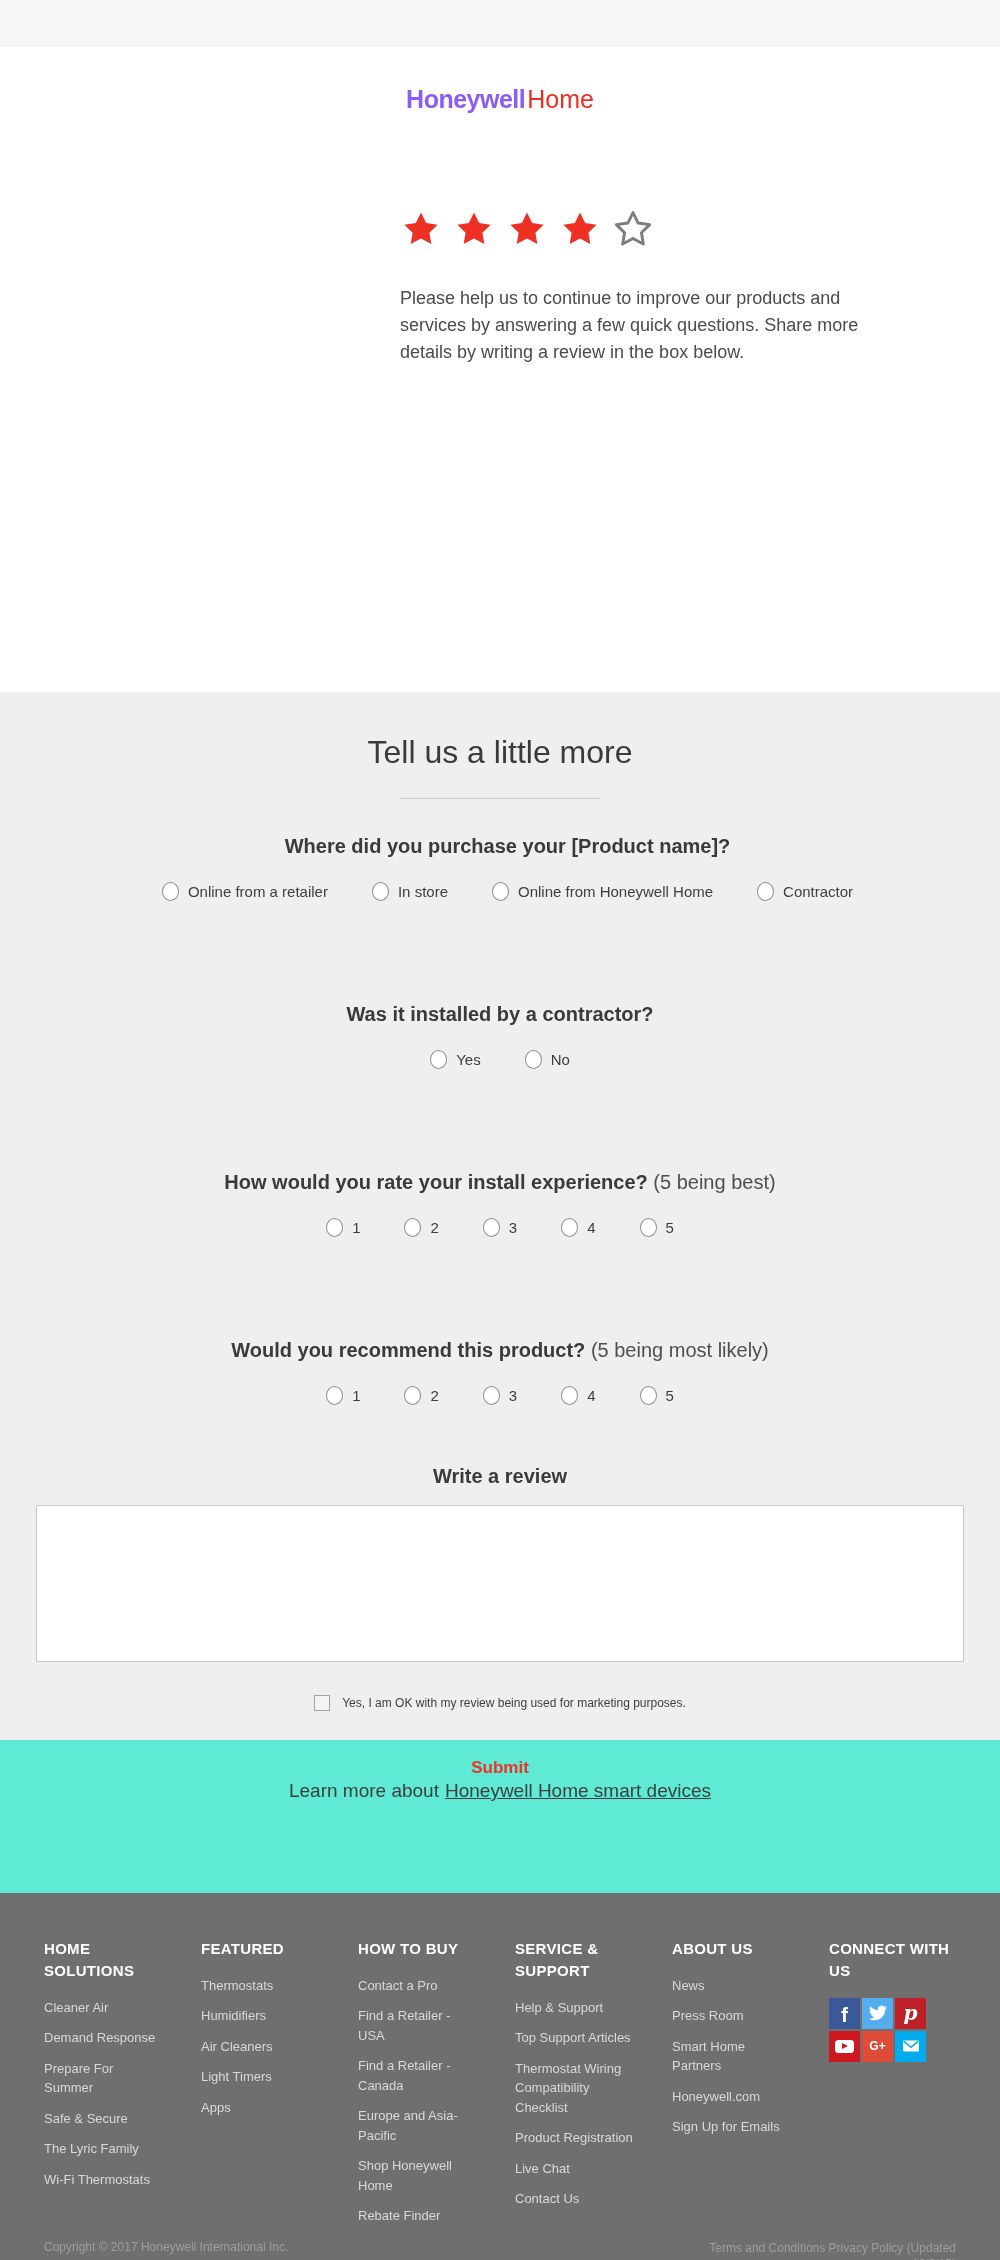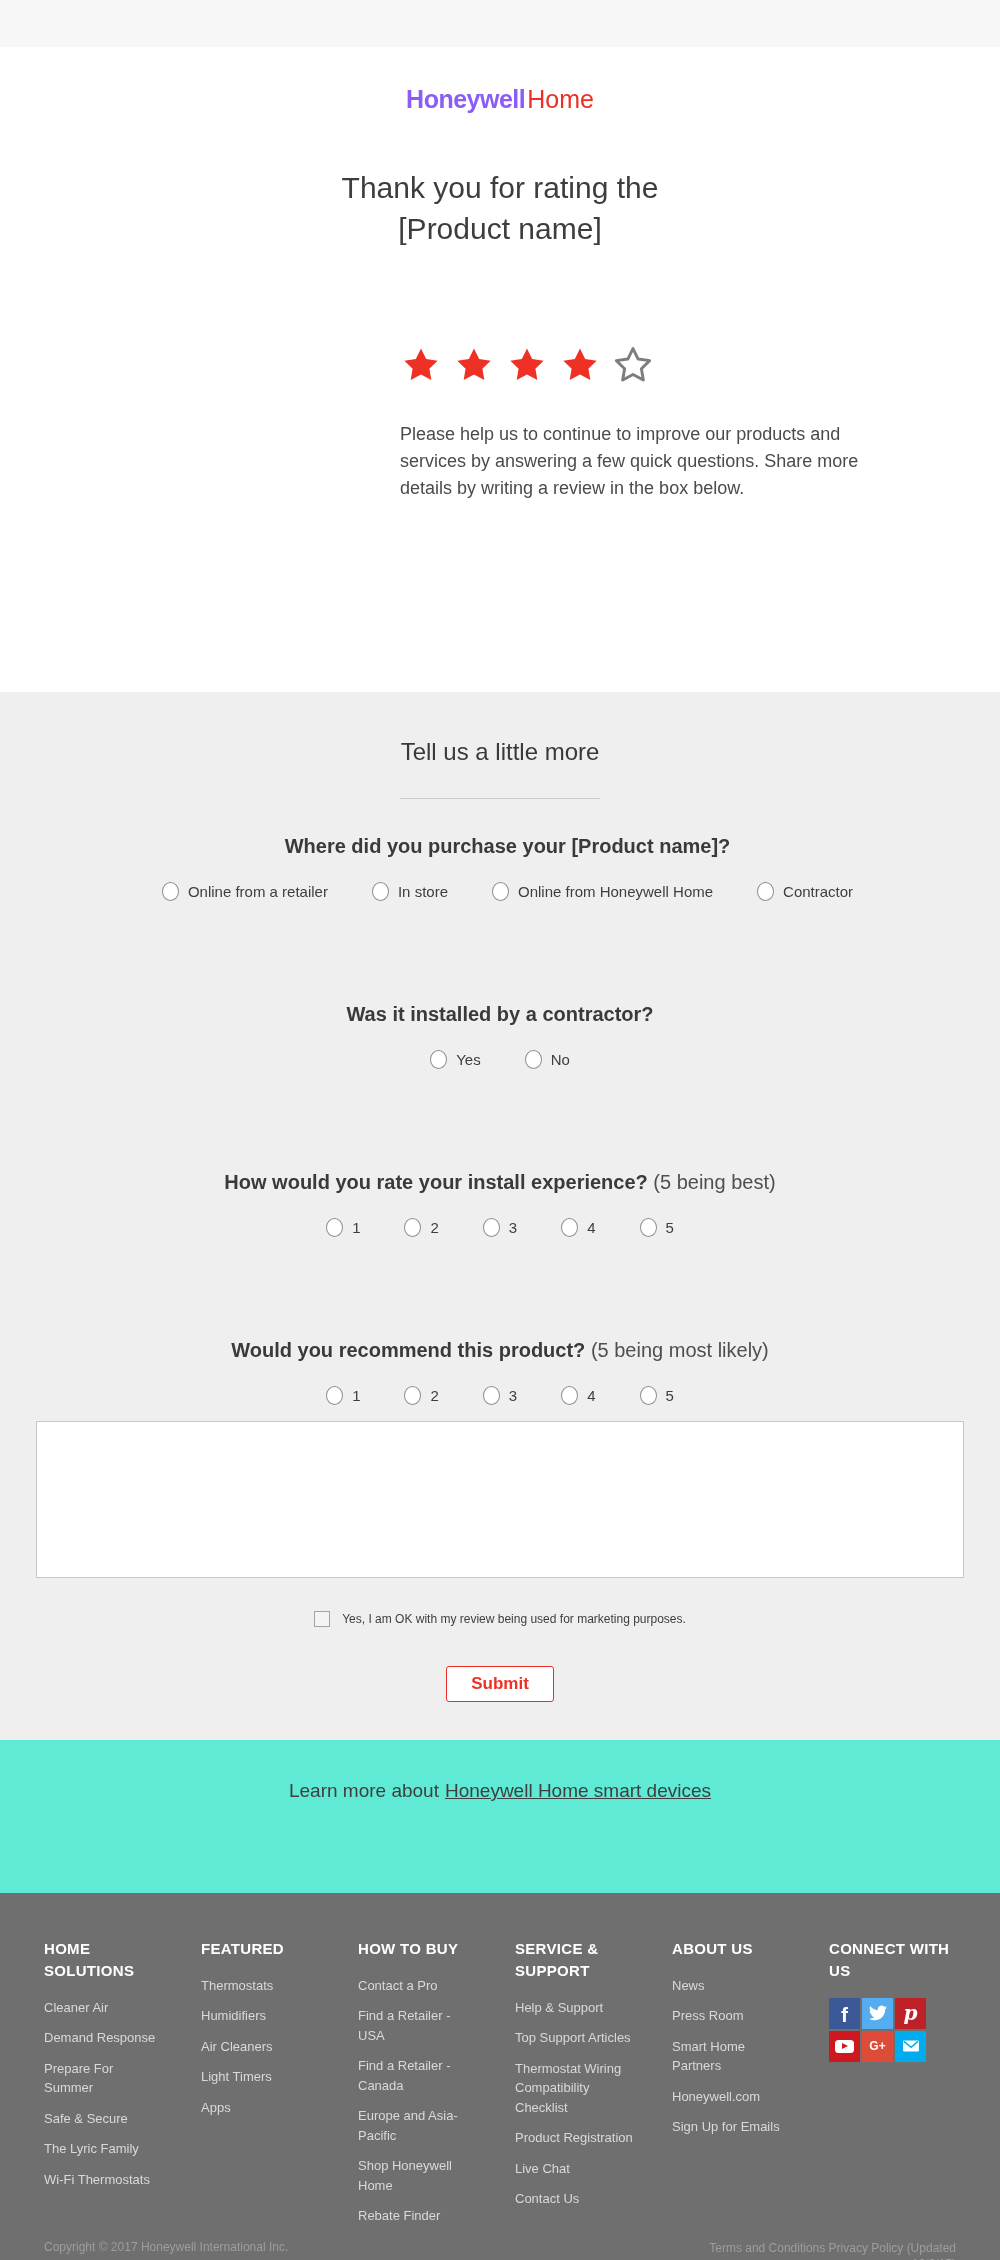--- a/index.html
+++ b/index.html
@@ -8,21 +8,21 @@
   
   .hero{height:645px;box-sizing:border-box;padding-top:38px;background:#fff;}
   .logo{text-align:center;font-size:25px;line-height:28px;}
   .logo-bold{font-weight:700;color:#8b5cf6;letter-spacing:-0.5px;}
   .logo-light{font-weight:400;color:#ee2e24;margin-left:2px;}
   h1.title{margin:55px 0 0;text-align:center;font-size:30px;font-weight:500;color:#3d3d3d;line-height:1.35;}
   .stars{margin:95px 0 0 400px;display:flex;gap:11px;height:42px;}
   .hero-desc{margin:35px 0 0 400px;width:478px;font-size:18px;line-height:1.5;color:#4b4b4b;}
   
   .survey{height:1048px;box-sizing:border-box;background:#efefef;padding-top:42px;}
-  .survey-title{margin:0;text-align:center;font-size:24px;font-weight:500;color:#3a3a3a;line-height:36px;}
+  .survey-title{margin:0;text-align:center;font-size:32px;font-weight:500;color:#3a3a3a;line-height:36px;}
   .divider{width:200px;border-top:1px solid #cbcbcb;margin:28px auto 0;}
   .q-block{margin-top:100px;}
   .q-block:first-child{margin-top:34px;padding-left:15px;}
   .q-head{text-align:center;font-size:20px;line-height:26px;color:#3a3a3a;font-weight:700;}
   .q-prefix{font-weight:600;}
   .q-emph{font-weight:700;}
   .q-hint{font-weight:400;color:#4f4f4f;}
   .opts{display:flex;justify-content:center;align-items:center;gap:44px;margin-top:22px;height:20px;}
   .opt{display:flex;align-items:center;gap:9px;font-size:15px;color:#3e3e3e;cursor:pointer;}
   .radio{display:inline-block;width:17px;height:19px;border:1px solid #8d8d8d;border-radius:50%;background:#fff;box-sizing:border-box;flex:none;}
@@ -52,24 +52,20 @@
 </style>
 </head>
 <body>
 
 <div class="topband"></div>
 
 <section class="hero">
   <div class="logo">
     <span class="logo-bold">Honeywell</span><span class="logo-light">Home</span>
   </div>
-  <h1 class="title">
-    <span>Thank you for rating the</span><br>
-    <span>[Product name]</span>
-  </h1>
   <div class="stars">
       <svg viewBox="-1 -1 26 26" width="42" height="42">
         <path d="M12 1.8l3.2 6.5 7.1 1-5.1 5 1.2 7-6.4-3.4-6.4 3.4 1.2-7-5.1-5 7.1-1z" fill="#ee3124"></path>
       </svg>
       <svg viewBox="-1 -1 26 26" width="42" height="42">
         <path d="M12 1.8l3.2 6.5 7.1 1-5.1 5 1.2 7-6.4-3.4-6.4 3.4 1.2-7-5.1-5 7.1-1z" fill="#ee3124"></path>
       </svg>
       <svg viewBox="-1 -1 26 26" width="42" height="42">
         <path d="M12 1.8l3.2 6.5 7.1 1-5.1 5 1.2 7-6.4-3.4-6.4 3.4 1.2-7-5.1-5 7.1-1z" fill="#ee3124"></path>
       </svg>
@@ -165,20 +161,21 @@
             <span class="radio"></span>
             <span>4</span>
           </label>
           <label class="opt">
             <span class="radio"></span>
             <span>5</span>
           </label>
         </div>
       </div>
     </div>
+  <h3 class="review-title">Write a review</h3>
   <textarea class="review-box" style=""></textarea>
   <div class="consent">
     <span class="checkbox"></span>
     <span class="consent-label">Yes, I am OK with my review being used for marketing purposes.</span>
   </div>
   <button class="submit">Submit</button>
 </section>
 
 <section class="learn">
   <span>Learn more about</span><a class="learn-link">Honeywell Home smart devices</a>

